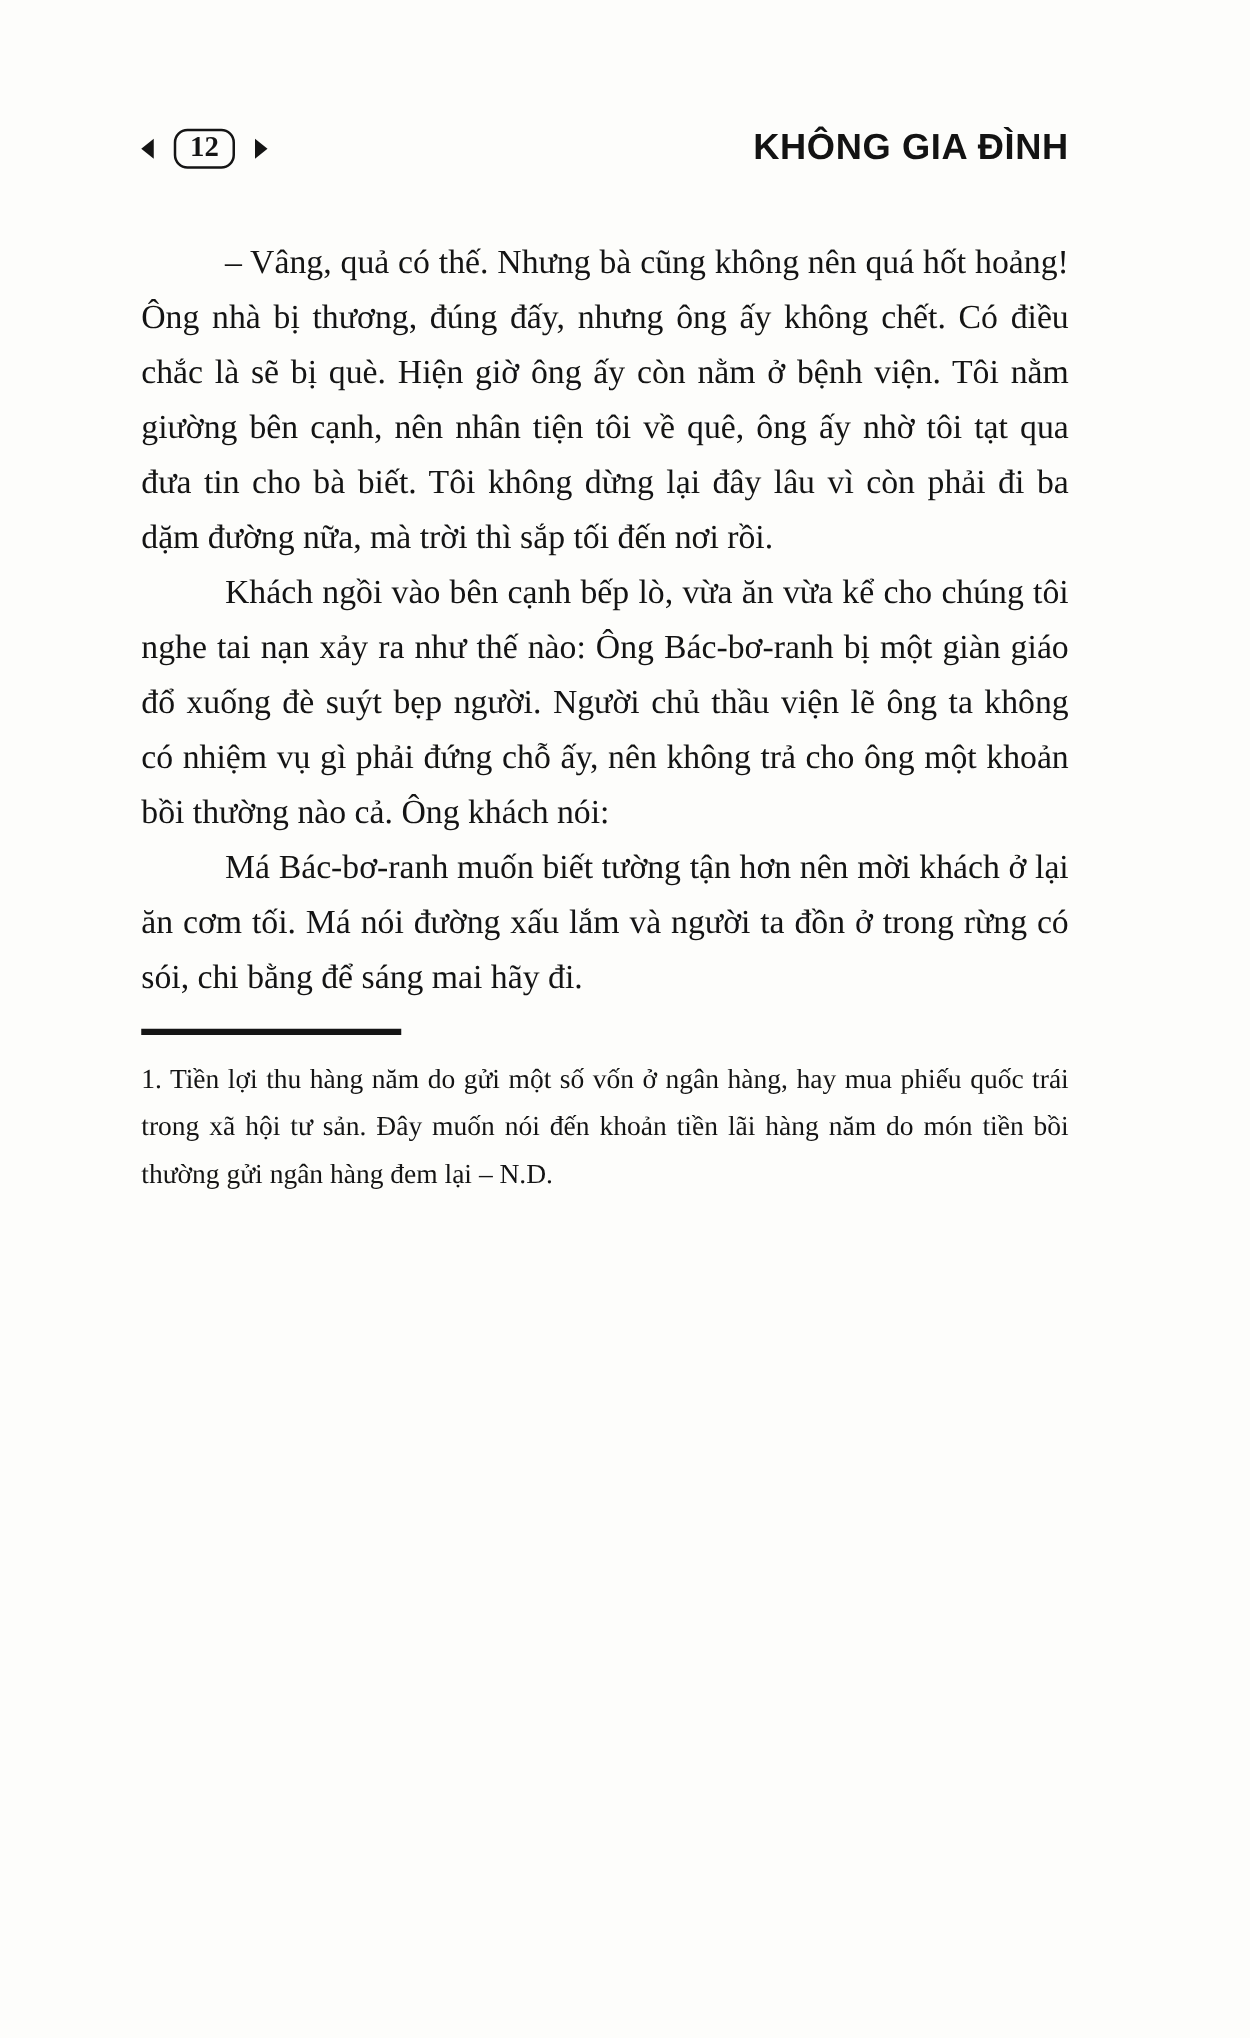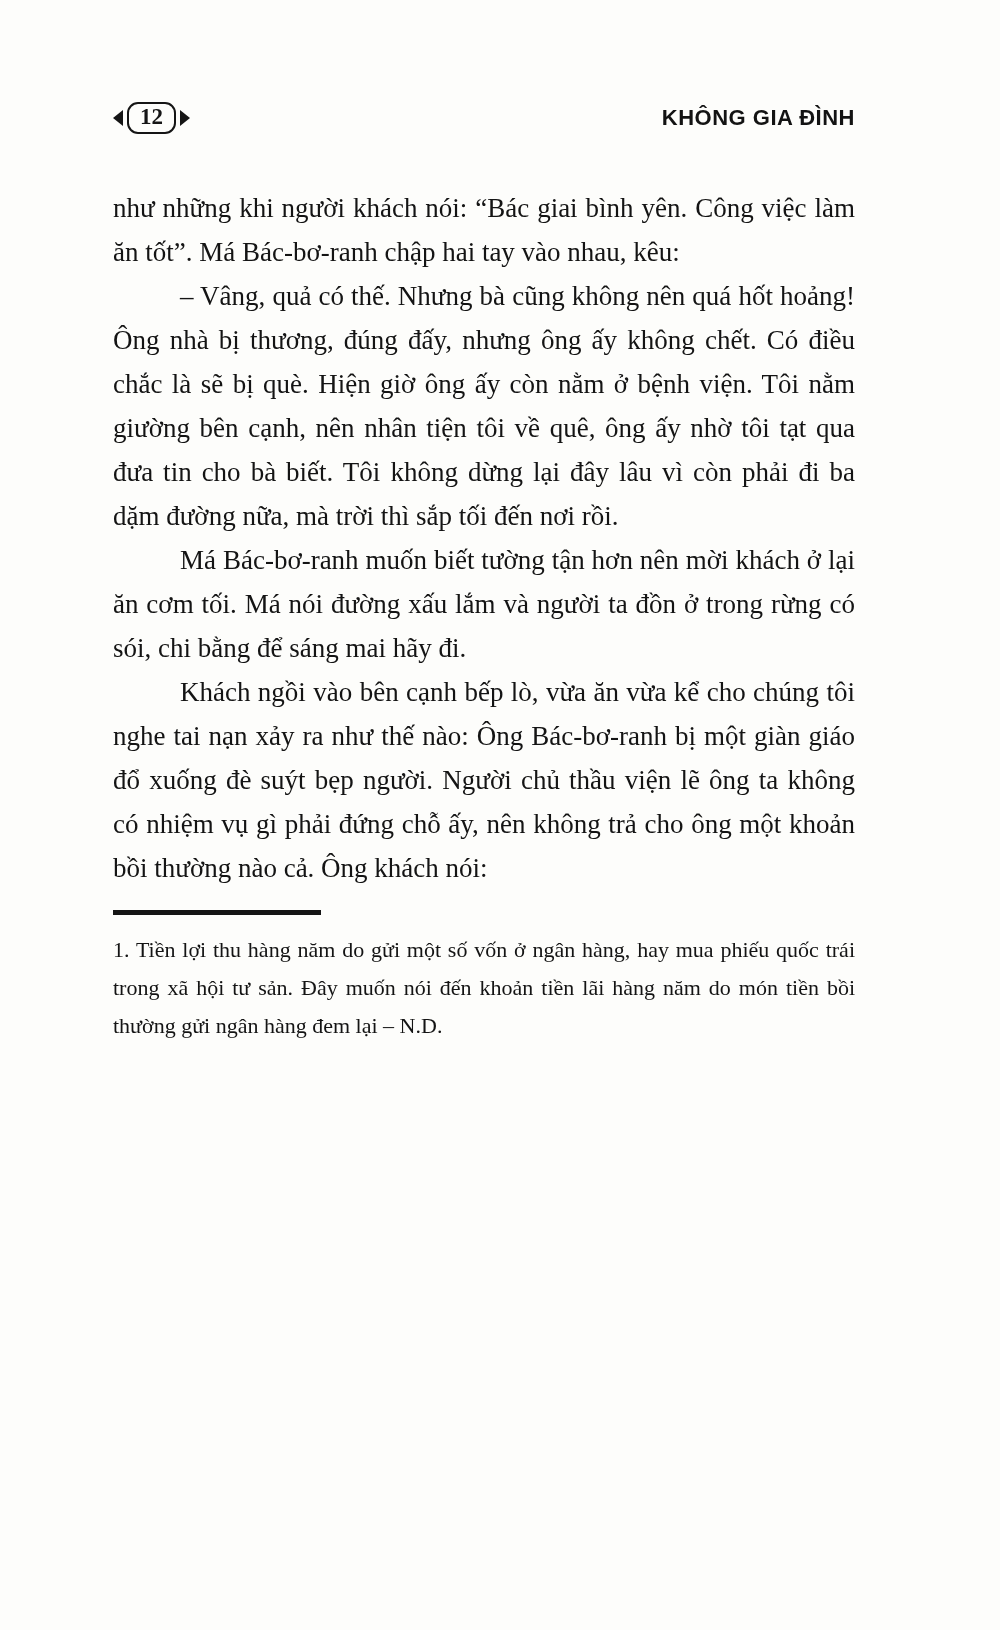--- a/index.html
+++ b/index.html
@@ -23,21 +23,21 @@
   
   .page-header {
     display: flex;
     justify-content: space-between;
     align-items: center;
     margin-bottom: 52px;
   }
   .page-number-ornament {
     display: flex;
     align-items: center;
-    gap: 4px;
+    gap: 16px;
   }
   .tri {
     width: 0;
     height: 0;
     border-top: 8px solid transparent;
     border-bottom: 8px solid transparent;
   }
   .tri-left  { border-right: 10px solid #151515; }
   .tri-right { border-left: 10px solid #151515; }
   .num-box {
@@ -47,21 +47,21 @@
     padding: 0 11px 2px 11px;
     font-family: "Liberation Serif", "DejaVu Serif", serif;
     font-weight: 700;
     font-size: 23px;
     line-height: 26px;
     color: #151515;
   }
   .book-title {
     font-family: "Liberation Sans", "DejaVu Sans", sans-serif;
     font-weight: 700;
-    font-size: 22px;
+    font-size: 29px;
     letter-spacing: 0.5px;
     color: #131313;
   }
 
   
   .body-text {
     font-size: 27px;
     line-height: 44px;
     text-align: justify;
   }
@@ -96,24 +96,23 @@
   <header class="page-header">
     <div class="page-number-ornament">
       <span class="tri tri-left"></span>
       <span class="num-box">12</span>
       <span class="tri tri-right"></span>
     </div>
     <div class="book-title">KHÔNG GIA ĐÌNH</div>
   </header>
 
   <main class="body-text">
-      <p class="para">như những khi người khách nói: “Bác giai bình yên. Công việc làm ăn tốt”. Má Bác-bơ-ranh chập hai tay vào nhau, kêu:</p>
       <p class="para indent">– Vâng, quả có thế. Nhưng bà cũng không nên quá hốt hoảng! Ông nhà bị thương, đúng đấy, nhưng ông ấy không chết. Có điều chắc là sẽ bị què. Hiện giờ ông ấy còn nằm ở bệnh viện. Tôi nằm giường bên cạnh, nên nhân tiện tôi về quê, ông ấy nhờ tôi tạt qua đưa tin cho bà biết. Tôi không dừng lại đây lâu vì còn phải đi ba dặm đường nữa, mà trời thì sắp tối đến nơi rồi.</p>
+      <p class="para indent">Khách ngồi vào bên cạnh bếp lò, vừa ăn vừa kể cho chúng tôi nghe tai nạn xảy ra như thế nào: Ông Bác-bơ-ranh bị một giàn giáo đổ xuống đè suýt bẹp người. Người chủ thầu viện lẽ ông ta không có nhiệm vụ gì phải đứng chỗ ấy, nên không trả cho ông một khoản bồi thường nào cả. Ông khách nói:</p>
       <p class="para indent">Má Bác-bơ-ranh muốn biết tường tận hơn nên mời khách ở lại ăn cơm tối. Má nói đường xấu lắm và người ta đồn ở trong rừng có sói, chi bằng để sáng mai hãy đi.</p>
-      <p class="para indent">Khách ngồi vào bên cạnh bếp lò, vừa ăn vừa kể cho chúng tôi nghe tai nạn xảy ra như thế nào: Ông Bác-bơ-ranh bị một giàn giáo đổ xuống đè suýt bẹp người. Người chủ thầu viện lẽ ông ta không có nhiệm vụ gì phải đứng chỗ ấy, nên không trả cho ông một khoản bồi thường nào cả. Ông khách nói:</p>
     </main>
 
   <footer class="footnote-area">
     <div class="footnote-rule"></div>
     <p class="footnote-text">1. Tiền lợi thu hàng năm do gửi một số vốn ở ngân hàng, hay mua phiếu quốc trái trong xã hội tư sản. Đây muốn nói đến khoản tiền lãi hàng năm do món tiền bồi thường gửi ngân hàng đem lại – N.D.</p>
   </footer>
 
 </div>
 
 </body></html>

